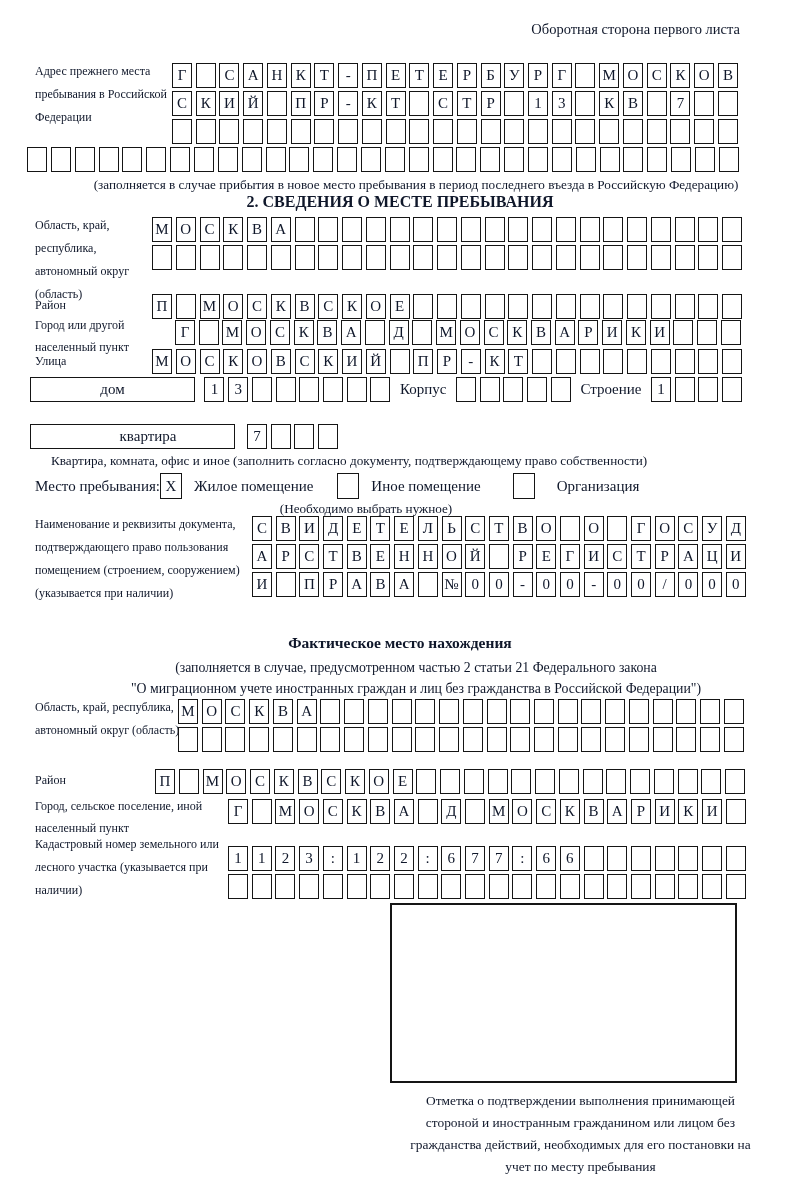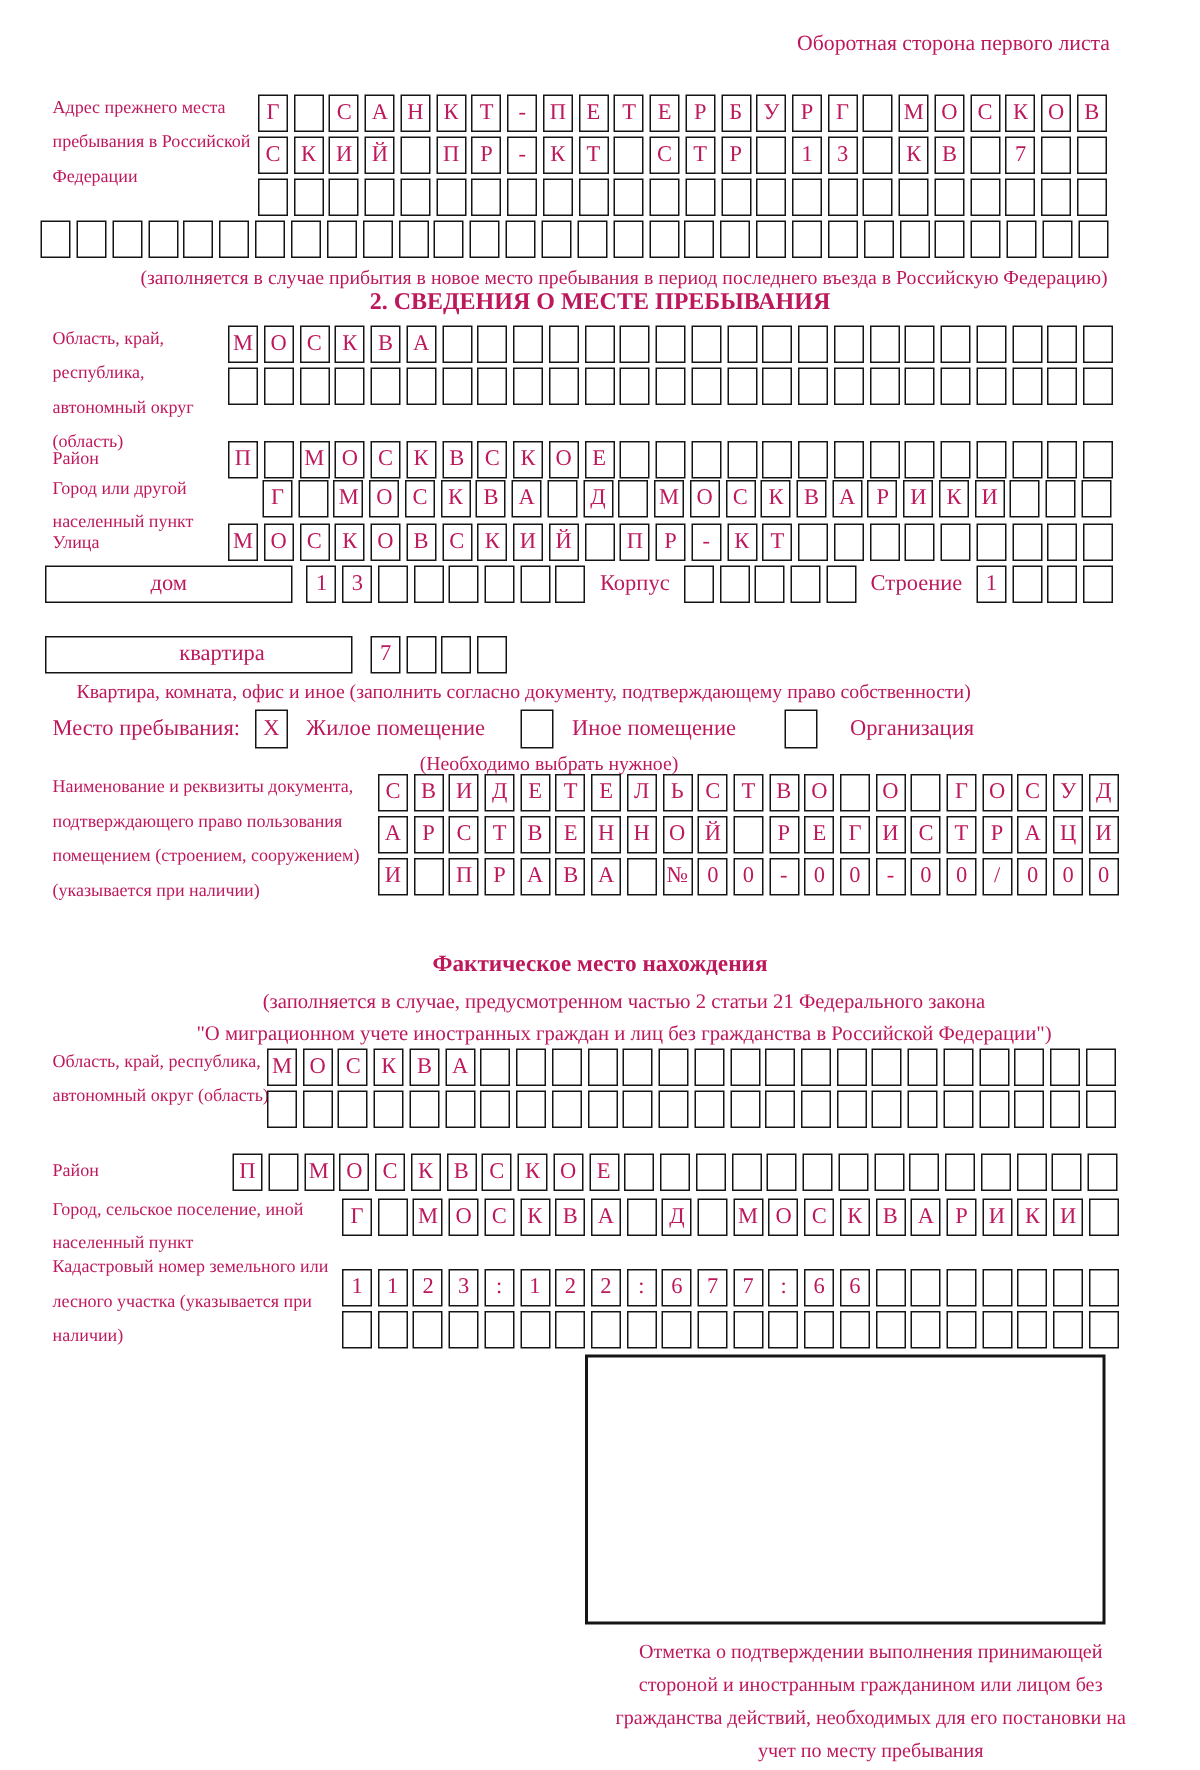--- a/index.html
+++ b/index.html
@@ -1,18 +1,18 @@
 <!DOCTYPE html>
 <html><head>
 <meta charset="utf-8">
 <style>
   html,body{margin:0;padding:0;background:#888;}
   .page{
     position:relative;width:800px;height:1180px;margin:0 auto;background:#ffffff;
-    font-family:"Liberation Serif","DejaVu Serif",serif;color:#be185d;overflow:hidden;
+    font-family:"Liberation Serif","DejaVu Serif",serif;color:#0f172a;overflow:hidden;
   }
   .abs{position:absolute;}
   .lbl{font-size:12px;line-height:23px;}
   .cap{font-size:13.2px;line-height:20px;margin-left:16px;}
   .ttl{font-weight:bold;text-align:center;}
   .center{text-align:center;}
   .right{text-align:right;}
   .cells{display:flex;justify-content:space-between;}
   .cell{
     width:20px;height:25px;border:1.8px solid #151515;box-sizing:border-box;flex:0 0 20px;
@@ -329,21 +329,21 @@
     <div class="cells" style="width:91px;margin-left:12px;">
         <span class="cell">7</span>
         <span class="cell"></span>
         <span class="cell"></span>
         <span class="cell"></span>
       </div>
   </div>
   <div class="abs cap" style="left:35px;top:451px;width:740px;">Квартира, комната, офис и иное (заполнить согласно документу, подтверждающему право собственности)</div>
 
   <div class="abs flexrow" style="left:35px;top:473px;">
-    <div class="inline-lbl" style="margin-right:10px;font-family:Liberation Serif, serif;">Место пребывания:</div>
+    <div class="inline-lbl" style="font-family:Liberation Serif, serif;">Место пребывания:</div>
     <div class="cb">X</div>
     <div class="inline-lbl" style="margin-left:12px;margin-right:24px;">Жилое помещение</div>
     <div class="cb"></div>
     <div class="inline-lbl" style="margin-left:12px;margin-right:32px;">Иное помещение</div>
     <div class="cb"></div>
     <div class="inline-lbl" style="margin-left:22px;">Организация</div>
   </div>
   <div class="abs cap center" style="left:150px;top:499px;width:400px;">(Необходимо выбрать нужное)</div>
 
   <div class="abs lbl" style="left:35px;top:513px;width:218px;">Наименование и реквизиты документа, подтверждающего право пользования помещением (строением, сооружением) (указывается при наличии)</div>

